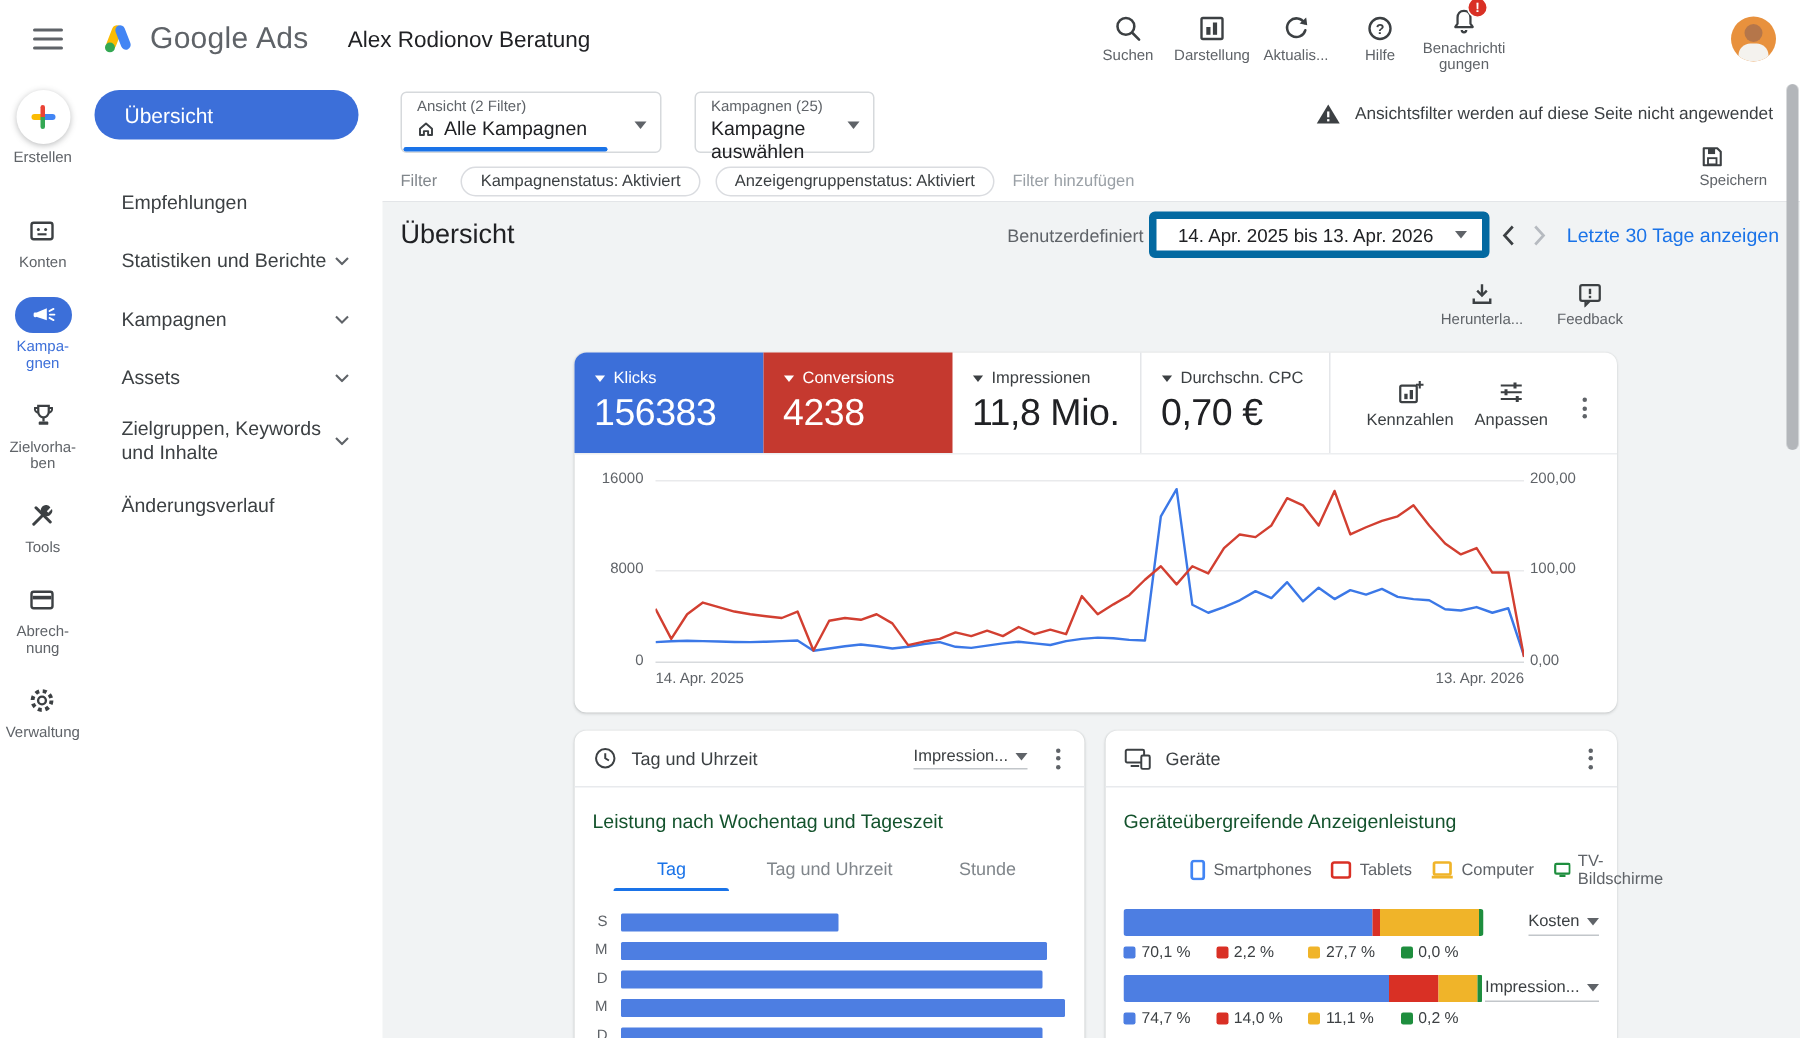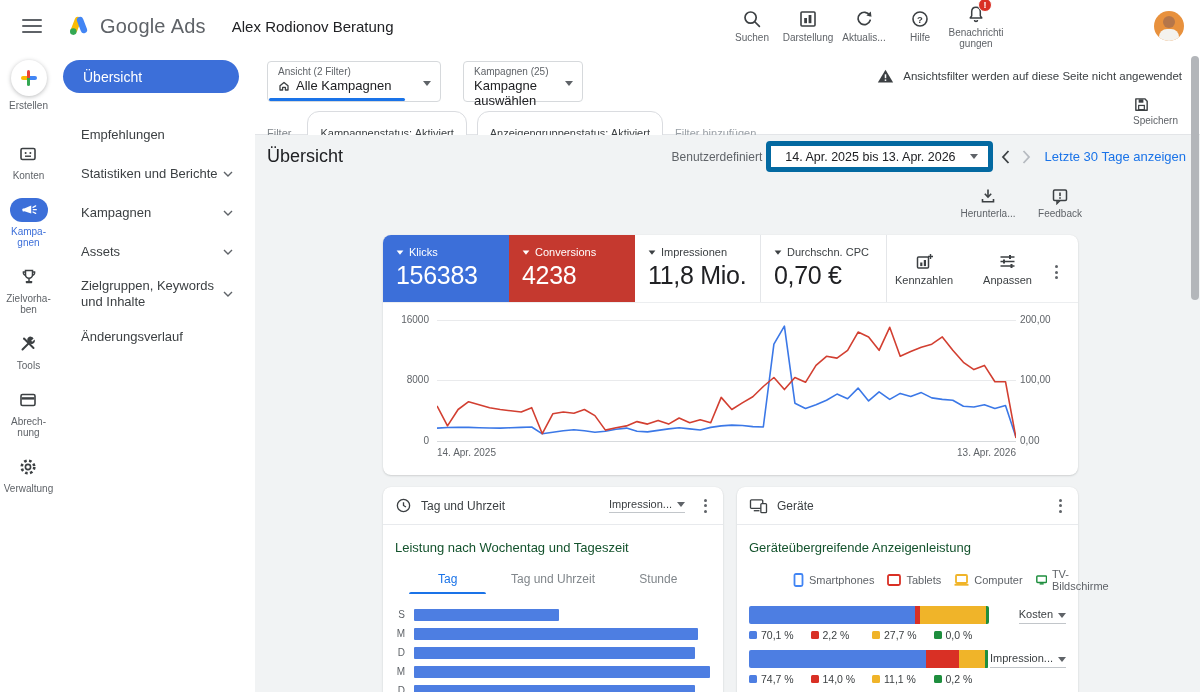--- a/index.html
+++ b/index.html
@@ -57,21 +57,21 @@
   .picker { position:relative; height:41px; border:1px solid #d6d9dc; border-radius:4px; background:#fff; padding:4px 28px 0 10px; cursor:pointer; }
   .picker .plabel { font-size:10px; color:#5f6368; }
   .picker .pval { font-size:13px; font-weight:500; color:#202124; display:flex; align-items:center; gap:6px; margin-top:1px; }
   .picker .pcaret { position:absolute; right:9px; top:19px; }
   .picker.active::after { content:""; position:absolute; left:1px; bottom:0; width:calc(100% - 36px); height:3px; background:#1a73e8; border-radius:3px; }
   .caret { display:inline-block; width:0; height:0; border-left:4px solid transparent; border-right:4px solid transparent;
     border-top:5px solid #5f6368; vertical-align:middle; }
   .warn { position:absolute; right:18px; top:16px; display:flex; align-items:center; gap:9px; font-size:11.5px; color:#3c4043; }
   .filter-row { display:flex; align-items:center; margin-top:9px; }
   .filter-lab { font-size:11px; color:#80868b; margin-right:16px; }
-  .chip { border:1px solid #dadce0; border-radius:12px; padding:15px 12px; font-size:11px; font-weight:500; color:#3c4043; margin-right:10px; cursor:pointer; background:#fff;text-align:center; }
+  .chip { border:1px solid #dadce0; border-radius:12px; padding:3px 12px; font-size:11px; font-weight:500; color:#3c4043; margin-right:10px; cursor:pointer; background:#fff;text-align:center; }
   .add-filter { font-size:11px; color:#9aa0a6; cursor:pointer; margin-left:2px; }
   .save-btn { position:absolute; right:22px; top:44px; display:flex; flex-direction:column; cursor:pointer;margin-left:30px; }
   .save-btn .lbl { font-size:10px; color:#5f6368; margin-top:2px; }
 
   
   .content { position:absolute; left:255px; top:135px; right:0; bottom:0; background:#f1f3f4; overflow:hidden; }
   .head-row { position:absolute; left:12px; right:14px; top:6px; display:flex; align-items:center; }
   .page-title { font-size:18px; color:#202124; }
   .range-wrap { margin-left:auto; display:flex; align-items:center; gap:4px; }
   .range-type { font-size:12px; color:#5f6368; }
@@ -87,21 +87,21 @@
   .summary { left:128px; top:100px; width:695px; height:240px; }
   .metrics { display:flex; height:68px; border-bottom:1px solid #eceef0; }
   .mbox { width:126px; padding:11px 13px; cursor:pointer; }
   .mbox .mlab { font-size:11px; font-weight:500; display:flex; align-items:center; }
   .mbox .mlab .caret { margin-right:5px; border-top-color:currentColor; transform:scale(.85); }
   .mbox .mval { font-size:25px; margin-top:3px; letter-spacing:-.3px; }
   .mbox.blue { background:#3c6fd9; color:#fff; border-radius:8px 0 0 0; }
   .mbox.red  { background:#c5392f; color:#fff; }
   .mbox.plain { color:#3c4043; border-right:1px solid #e4e6e9; }
   .mbox.plain .mval { color:#202124; }
-  .sum-tools { margin-left:auto; display:flex; align-items:center; gap:30px; padding-right:46px; }
+  .sum-tools { margin-left:auto; display:flex; align-items:center; gap:14px; padding-right:46px; }
   .tool-item { display:flex; flex-direction:column; align-items:center; cursor:pointer; }
   .tool-item .lbl { font-size:11px; color:#3c4043; margin-top:3px; }
   .kebab { display:inline-flex; flex-direction:column; gap:2.5px; padding:4px; cursor:pointer; }
   .kebab i { width:3px; height:3px; border-radius:50%; background:#5f6368; }
   .sum-kebab { position:absolute; right:16px; top:26px; }
 
   .ts-area { position:relative; height:170px; }
   .gline { position:absolute; left:54px; right:62px; height:1px; background:#e9eaec; }
   .gline.base { background:#d7dadd; }
   .tickL { position:absolute; left:0; width:46px; text-align:right; font-size:10px; color:#5f6368; }

